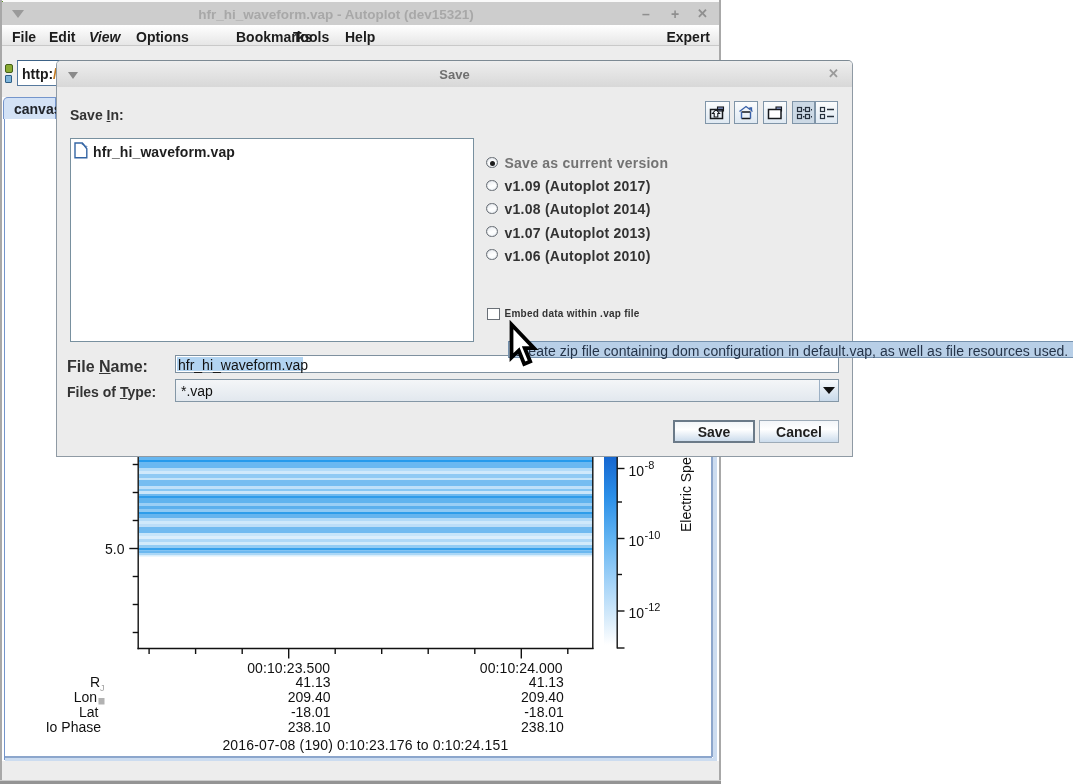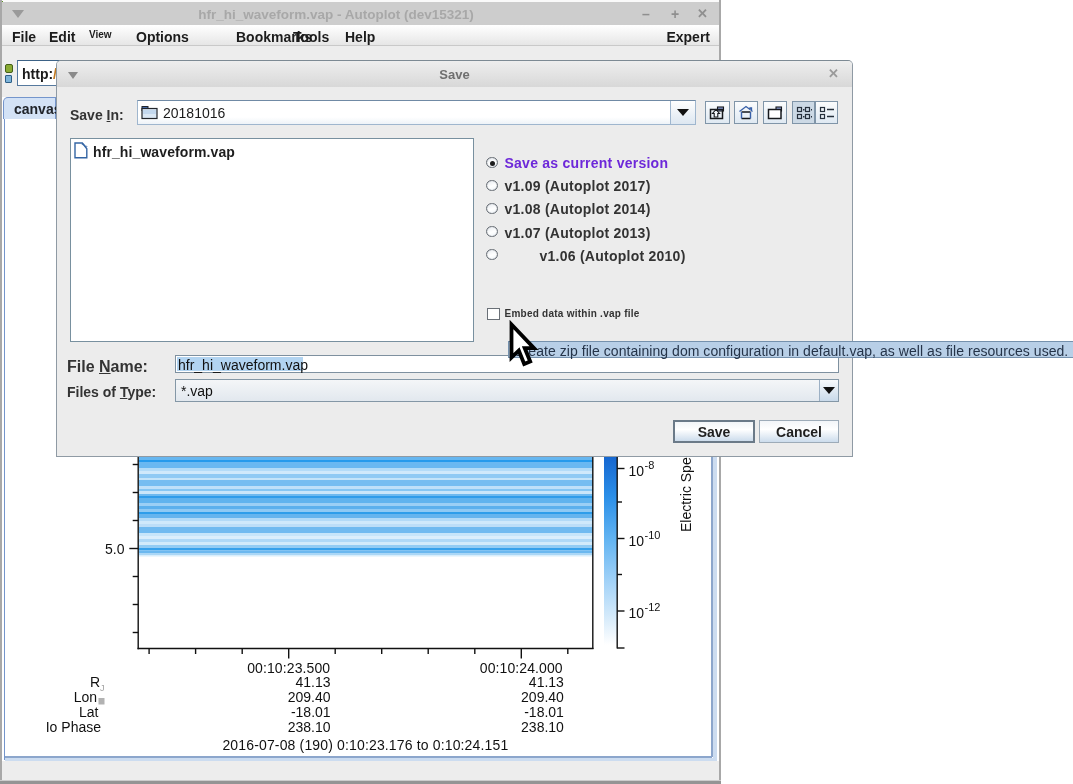--- a/index.html
+++ b/index.html
@@ -25,21 +25,21 @@
       <div class="abs" style="left:10px;top:8px;width:0;height:0;border-left:6px solid transparent;border-right:6px solid transparent;border-top:8px solid #9a9a9a;"></div>
       <div class="abs b" style="left:0;top:5px;width:668px;text-align:center;font-size:13.5px;color:#a8a8a8;">hfr_hi_waveform.vap - Autoplot (dev15321)</div>
       <div class="abs b" style="left:640px;top:4px;font-size:14px;color:#8f8f8f;">–</div>
       <div class="abs b" style="left:669px;top:4px;font-size:14px;color:#8f8f8f;">+</div>
       <div class="abs b" style="left:695px;top:4px;font-size:13px;color:#8f8f8f;">✕</div>
     </div>
 
     <div class="abs" style="left:2px;top:25px;width:717px;height:21px;background:linear-gradient(#ffffff,#e6e6e6);border-bottom:1px solid #c9c9c9;">
       <div class="abs b" style="top:4px;left:10px;font-size:14px;color:#1c1c1c;">File</div>
       <div class="abs b" style="top:4px;left:47px;font-size:14px;color:#1c1c1c;">Edit</div>
-      <div class="abs b" style="top:4px;left:87px;font-size:10px;color:#1c1c1c;">View</div>
+      <div class="abs b" style="top:4px;left:87px;font-size:14px;color:#1c1c1c;font-style:italic;">View</div>
       <div class="abs b" style="top:4px;left:134px;font-size:14px;color:#1c1c1c;">Options</div>
       <div class="abs b" style="top:4px;left:202px;font-size:14px;color:#1c1c1c;padding-left:32px;">Bookmarks</div>
       <div class="abs b" style="top:4px;left:291px;font-size:14px;color:#1c1c1c;">Tools</div>
       <div class="abs b" style="top:4px;left:343px;font-size:14px;color:#1c1c1c;">Help</div>
       <div class="abs b" style="top:4px;right:9px;font-size:14px;color:#1c1c1c;">Expert</div>
     </div>
 
     <div class="abs" style="left:2px;top:46px;width:717px;height:51px;background:#ededed;">
       <div class="abs" style="left:2.5px;top:18px;width:8px;height:8.5px;background:#8aab33;border:1.5px solid #44601a;border-radius:2px;"></div>
       <div class="abs" style="left:3px;top:29px;width:7px;height:7.5px;background:#7cb3d9;border:1.5px solid #2e5f86;border-radius:1px;"></div>
@@ -181,31 +181,20 @@
 
   <div class="abs" id="dialog" style="left:56px;top:60px;width:797px;height:397px;background:#ececec;border:1px solid #8f9aa4;border-top-color:#7d8a94;border-radius:5px 5px 0 0;">
 
     <div class="abs" style="left:0;top:0;width:795px;height:26px;background:linear-gradient(#eeeeee,#d8d8d8);border-radius:4px 4px 0 0;">
       <div class="abs" style="left:11px;top:11px;width:0;height:0;border-left:5px solid transparent;border-right:5px solid transparent;border-top:7px solid #8a8a8a;"></div>
       <div class="abs b" style="left:0;top:6px;width:795px;text-align:center;font-size:13px;color:#6f6f6f;">Save</div>
       <div class="abs b" style="right:13px;top:5px;font-size:13px;color:#9a9a9a;">✕</div>
     </div>
 
     <div class="abs b" style="left:13px;top:45.5px;font-size:14px;color:#333333;">Save <u>I</u>n:</div>
-    <div class="abs" id="savein" style="left:80px;top:39px;width:559px;height:25px;background:linear-gradient(#ffffff 70%,#eef3f8);border:1px solid #9fb6ce;border-top-color:#708aa5;">
-      <svg class="abs" style="left:2.5px;top:3px;" width="17" height="17">
-        <rect x="1" y="2.5" width="6" height="4" fill="#4a72b8" stroke="#22262c" stroke-width="1"></rect>
-        <rect x="1" y="4.5" width="15" height="10" fill="#dbe8f5" stroke="#22262c" stroke-width="1.2"></rect>
-        <rect x="2" y="6" width="13" height="4" fill="#c3d8ee"></rect>
-      </svg>
-      <div class="abs" style="left:25px;top:4px;font-size:14px;color:#1a1a1a;">20181016</div>
-      <div class="abs" style="right:0;top:0;width:25px;height:23px;background:linear-gradient(#fefefe,#dde7f1);border-left:1px solid #9fb6ce;">
-        <div class="abs" style="left:5.5px;top:8px;width:0;height:0;border-left:6px solid transparent;border-right:6px solid transparent;border-top:7px solid #111111;"></div>
-      </div>
-    </div>
 
     <div class="abs" style="left:648px;top:40px;width:24.5px;height:23px;border:1px solid #8095a8;background:linear-gradient(#fbfcfd,#dfe9f2);">
         <svg class="abs" style="left:3px;top:3px;" width="16" height="16">
         <rect x="8.5" y="2" width="6" height="4" fill="#8c9fd8" stroke="#16181c" stroke-width="1.1"></rect>
         <rect x="1.5" y="4.5" width="12" height="9" fill="none" stroke="#16181c" stroke-width="1.5"></rect>
         <path d="M7,4.5 L10.5,8.5 H8.8 V12 H5.2 V8.5 H3.5 Z" fill="#f4f7fb" stroke="#16181c" stroke-width="1.1" stroke-linejoin="miter"></path>
       </svg>
       </div>
     <div class="abs" style="left:676.6px;top:40px;width:24.5px;height:23px;border:1px solid #8095a8;background:linear-gradient(#fbfcfd,#dfe9f2);">
         <svg class="abs" style="left:3px;top:3px;" width="16" height="16">
@@ -253,29 +242,29 @@
       <svg class="abs" style="left:3px;top:3px;" width="14" height="17">
         <path d="M1,1 h7.3 l4.5,5.8 v9 h-11.8 z" fill="#ffffff" stroke="#3465a4" stroke-width="1.4"></path>
         <path d="M7.6,1.8 l1.5,1.5 m-0.3,-2 l1.5,1.5 m0.3,1 l1.5,1.5 m-0.4,-1.9 l1.6,1.6" stroke="#3465a4" stroke-width="0.9" fill="none"></path>
       </svg>
       <div class="abs b" style="left:22px;top:5px;font-size:14px;color:#1e1e1e;letter-spacing:0.1px;">hfr_hi_waveform.vap</div>
     </div>
 
     <div class="abs" style="left:429.3px;top:95.5px;width:11.5px;height:11.5px;border-radius:50%;background:linear-gradient(160deg,#e7ebf0,#ffffff 55%,#eef3f8);border:1px solid #6a7077;box-shadow:inset 0 0 1px #8a9098;">
         <div class="abs" style="left:3px;top:3px;width:5px;height:5px;border-radius:50%;background:#1c1c1c;"></div>
       </div>
-    <div class="abs b" style="left:447.5px;top:94.2px;font-size:14px;letter-spacing:0.25px;color:#6d28d9;">Save as current version</div>
+    <div class="abs b" style="left:447.5px;top:94.2px;font-size:14px;letter-spacing:0.25px;color:#737373;">Save as current version</div>
     <div class="abs" style="left:429.3px;top:118.6px;width:11.5px;height:11.5px;border-radius:50%;background:linear-gradient(160deg,#e7ebf0,#ffffff 55%,#eef3f8);border:1px solid #6a7077;box-shadow:inset 0 0 1px #8a9098;"></div>
     <div class="abs b" style="left:447.5px;top:117.3px;font-size:14px;letter-spacing:0.25px;color:#333333;">v1.09 (Autoplot 2017)</div>
     <div class="abs" style="left:429.3px;top:141.7px;width:11.5px;height:11.5px;border-radius:50%;background:linear-gradient(160deg,#e7ebf0,#ffffff 55%,#eef3f8);border:1px solid #6a7077;box-shadow:inset 0 0 1px #8a9098;"></div>
     <div class="abs b" style="left:447.5px;top:140.4px;font-size:14px;letter-spacing:0.25px;color:#333333;">v1.08 (Autoplot 2014)</div>
     <div class="abs" style="left:429.3px;top:164.8px;width:11.5px;height:11.5px;border-radius:50%;background:linear-gradient(160deg,#e7ebf0,#ffffff 55%,#eef3f8);border:1px solid #6a7077;box-shadow:inset 0 0 1px #8a9098;"></div>
     <div class="abs b" style="left:447.5px;top:163.5px;font-size:14px;letter-spacing:0.25px;color:#333333;">v1.07 (Autoplot 2013)</div>
     <div class="abs" style="left:429.3px;top:187.9px;width:11.5px;height:11.5px;border-radius:50%;background:linear-gradient(160deg,#e7ebf0,#ffffff 55%,#eef3f8);border:1px solid #6a7077;box-shadow:inset 0 0 1px #8a9098;"></div>
-    <div class="abs b" style="left:447.5px;top:186.6px;font-size:14px;letter-spacing:0.25px;color:#333333;margin-left:35px;">v1.06 (Autoplot 2010)</div>
+    <div class="abs b" style="left:447.5px;top:186.6px;font-size:14px;letter-spacing:0.25px;color:#333333;">v1.06 (Autoplot 2010)</div>
 
     <div class="abs" style="left:430px;top:246.5px;width:12.5px;height:12.5px;background:#ffffff;border:1px solid #6a7077;"></div>
     <div class="abs b" style="left:447.5px;top:246.5px;font-size:10px;letter-spacing:0.25px;color:#333333;">Embed data within .vap file</div>
 
     <div class="abs b" style="left:10px;top:297px;font-size:16px;color:#333333;">File <u>N</u>ame:</div>
     <div class="abs" style="left:118px;top:294px;width:664px;height:18px;background:#ffffff;border:1px solid #7e909f;">
       <div class="abs" style="left:1px;top:1px;width:126px;height:14px;background:#b2d4f1;"></div>
       <div class="abs" style="left:2px;top:1px;font-size:14px;color:#111111;">hfr_hi_waveform.vap</div>
     </div>
 

